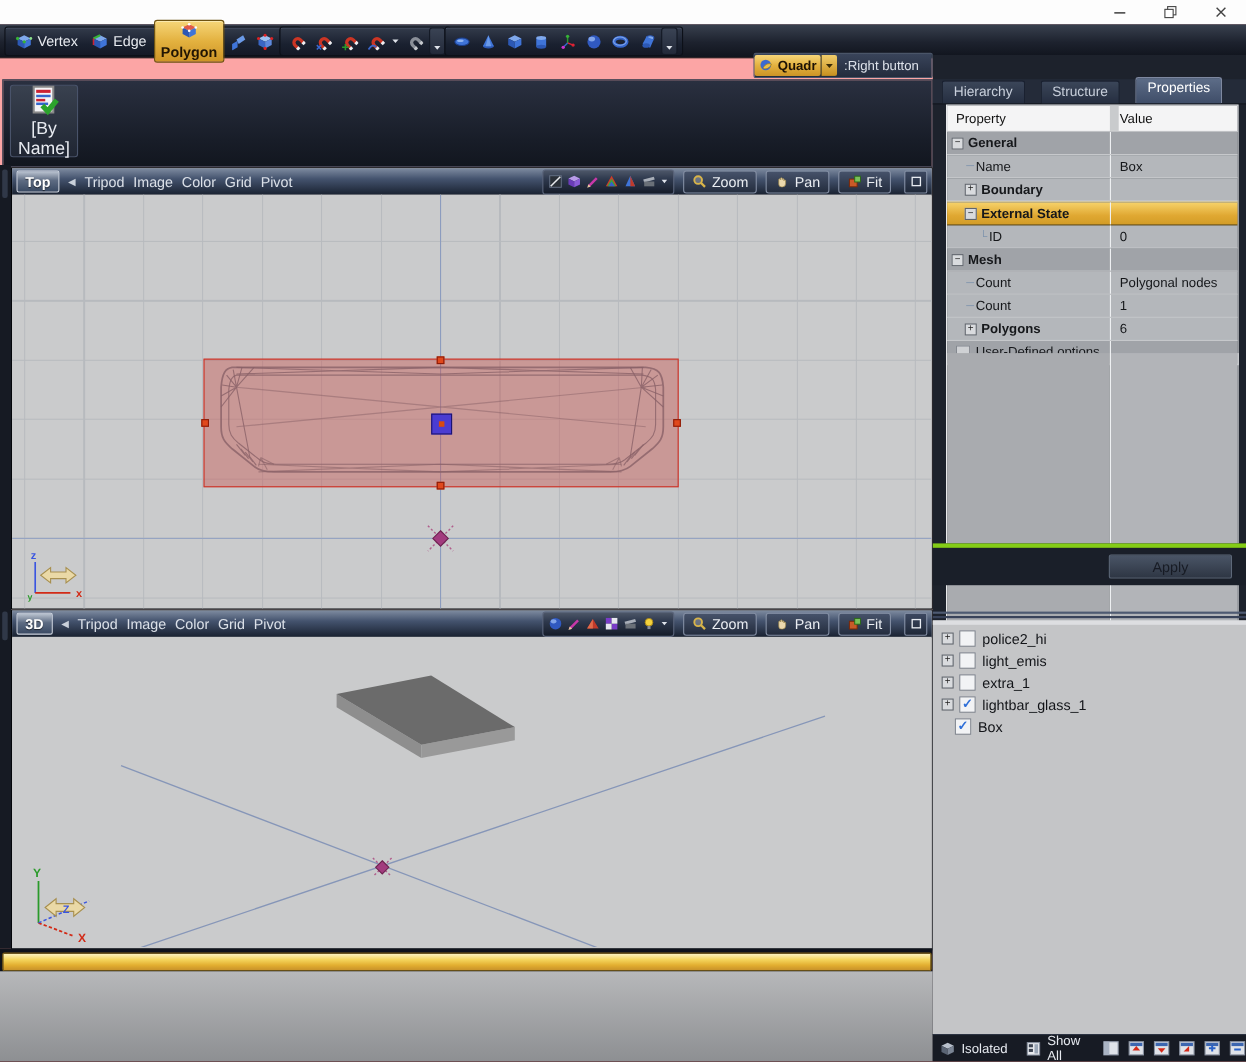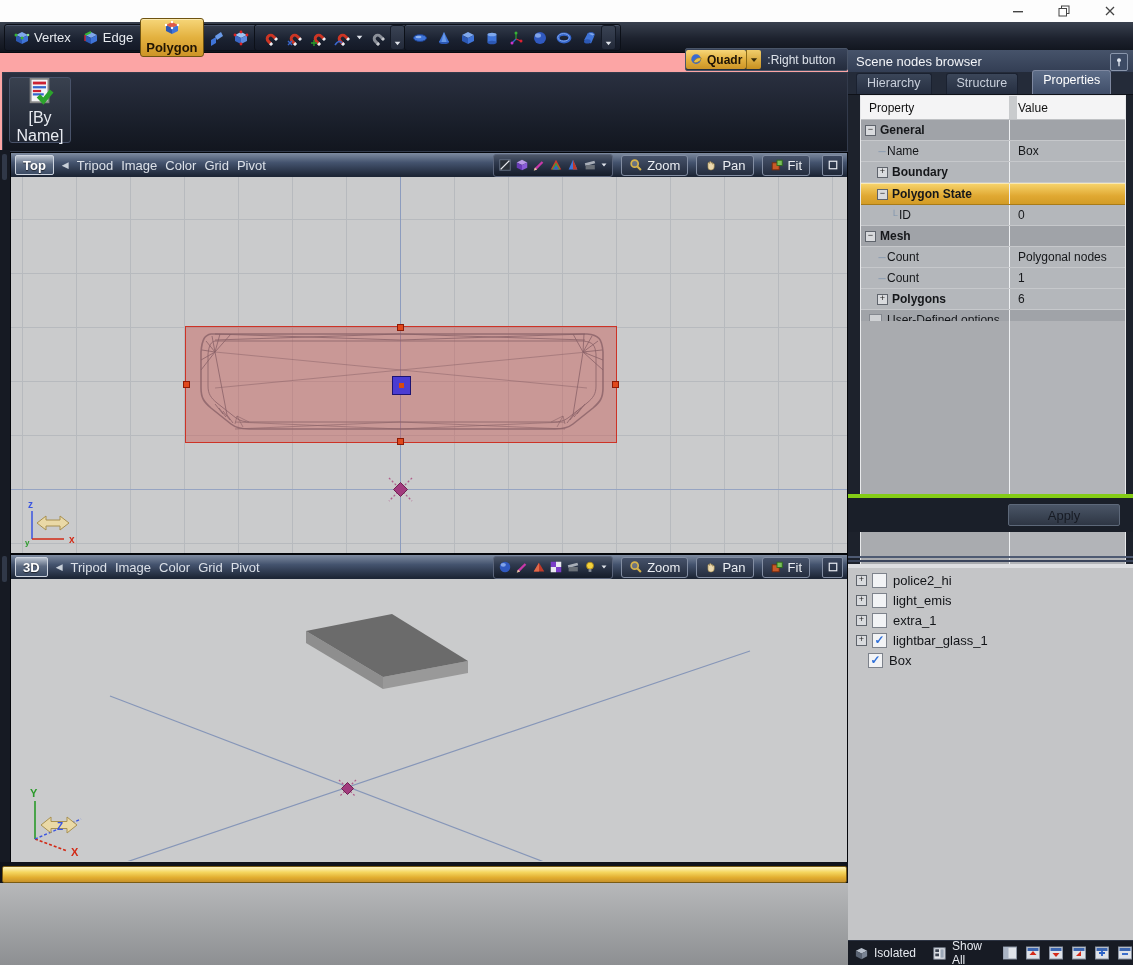--- a/index.html
+++ b/index.html
@@ -668,29 +668,20 @@
       </svg>
     </div>
   </div>
 
   <div id="bottom-left" class="abs">
     <div id="gold-bar"></div>
     <div id="gray-area"></div>
   </div>
 
   <div id="right-panel" class="abs">
-    <div id="rp-title">
-      <span>Scene nodes browser</span>
-      <span id="pin-btn">
-          <svg width="12" height="12" viewBox="0 0 16 16">
-            <circle cx="8" cy="5.5" r="2.6" fill="#e2e8f2"></circle>
-            <line x1="8" y1="8" x2="8" y2="13.5" stroke="#e2e8f2" stroke-width="1.8"></line>
-          </svg>
-        </span>
-    </div>
     <div id="rp-tabs">
         <span class="tab">Hierarchy</span>
         <span class="tab">Structure</span>
         <span class="tab active">Properties</span>
       </div>
 
     <div id="prop-table">
       <div class="phead">
         <span>Property</span>
         <span class="pdiv"></span>
@@ -723,21 +714,21 @@
               <span class="lab">Boundary</span>
             </div>
             <div class="vdiv"></div>
             <div class="c" style="padding-left: 8px;">
               <span></span>
             </div>
           </div>
           <div class="prow bold hl">
             <div class="c" style="padding-left: 16px;">
               <span class="exp">−</span>
-              <span class="lab">Polygon State</span>
+              <span class="lab">External State</span>
             </div>
             <div class="vdiv"></div>
             <div class="c" style="padding-left: 8px;">
               <span></span>
             </div>
           </div>
           <div class="prow">
             <div class="c" style="padding-left: 28px;">
               <span class="conn">└</span>
               <span class="lab">ID</span>

